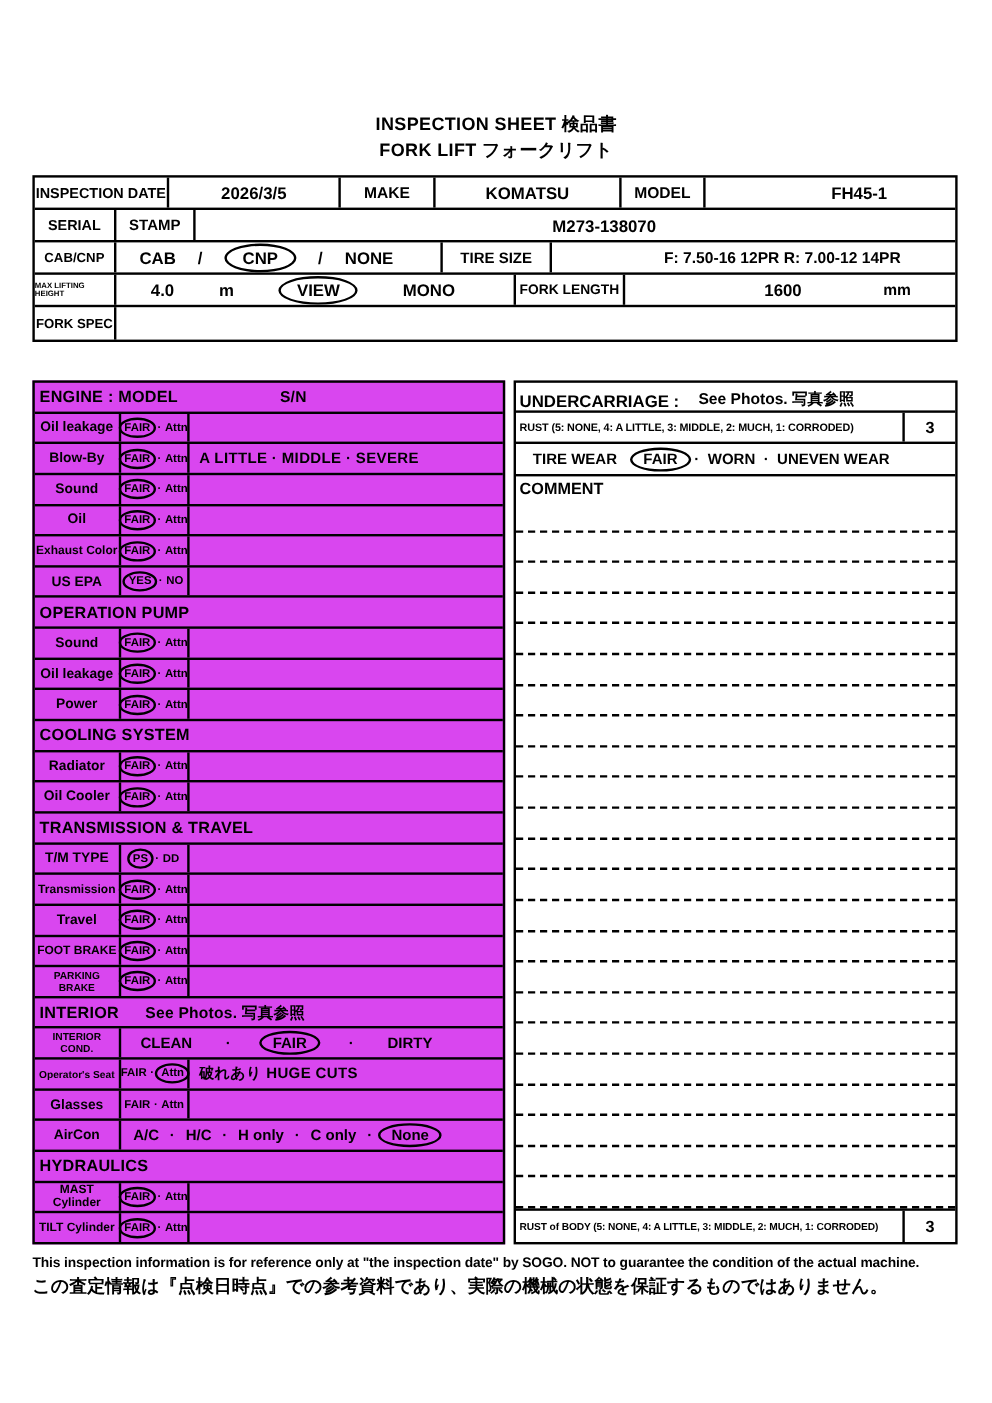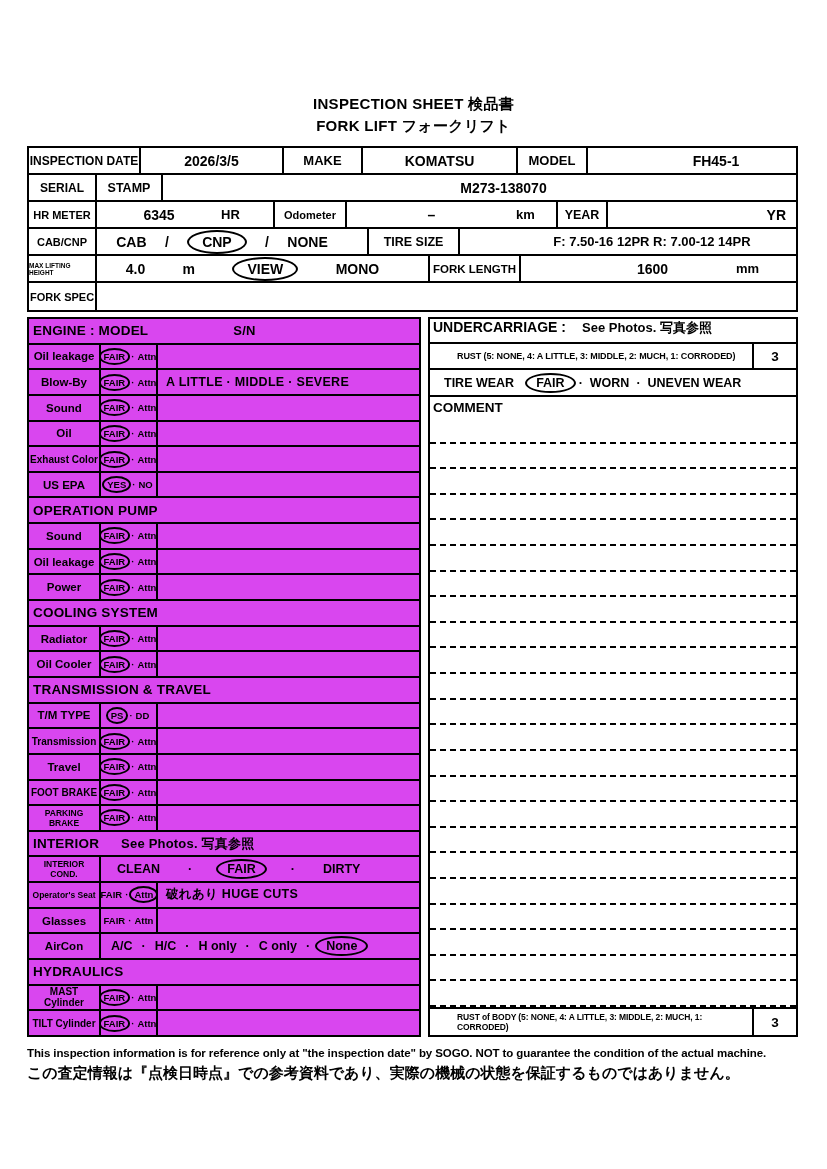--- a/index.html
+++ b/index.html
@@ -50,24 +50,24 @@
   .size-xs { font-size: 8.5px; }
   .cell-check { width: 57px; border-right: 2px solid #000; display: flex; align-items: center; justify-content: center;
                 font-size: 9.5px; gap: 3px; overflow: visible; }
   .cell-note { flex: 1; display: flex; align-items: center; padding-left: 8px; font-size: 12.5px; letter-spacing: 0.3px; overflow: hidden; }
   .cell-choice { flex: 1; display: flex; align-items: center; padding-left: 10px; font-size: 12.5px; gap: 9px; overflow: hidden; }
   .left-table .l-row:nth-child(22) .cell-choice { gap: 28px; padding-left: 16px; }
 
   
   .right-table { position: absolute; left: 428px; top: 317px; width: 370px; height: 720px;
                  border: 2px solid #000; display: flex; flex-direction: column; background: #fff; }
-  .r-header { display: flex; align-items: flex-start; height: 25px; border-bottom: 2px solid #000; padding-left: 3px; font-size: 14px; }
+  .r-header { display: flex; align-items: flex-end; height: 25px; border-bottom: 2px solid #000; padding-left: 3px; font-size: 14px; }
   .r-header-extra { margin-left: 16px; font-size: 13px; }
   .r-rust { display: flex; height: 26px; border-bottom: 2px solid #000; }
-  .r-rust-label { flex: 1; display: flex; align-items: center; padding-left: 3px; font-size: 9px; letter-spacing: -0.1px; overflow: hidden; margin-left: 24px; }
+  .r-rust-label { flex: 1; display: flex; align-items: center; padding-left: 3px; font-size: 9px; letter-spacing: -0.1px; overflow: hidden; }
   .r-rust-body .r-rust-label { font-size: 8.5px; }
   .r-rust-value { width: 44px; border-left: 2px solid #000; display: flex; align-items: center; justify-content: center; font-size: 13.5px; }
   .r-tire { display: flex; align-items: center; height: 27px; border-bottom: 2px solid #000; padding-left: 14px; font-size: 12.5px; gap: 7px; }
   .r-tire .lbl { margin-right: 8px; }
   .r-comment-label { height: 21px; display: flex; align-items: center; padding-left: 3px; font-size: 13.5px; }
   .comment-lines { flex: 1; display: flex; flex-direction: column; }
   .comment-line { flex: 1; border-bottom: 2px dashed #000; }
   .r-rust-body { display: flex; height: 28px; border-top: 2px solid #000; }
 
   
@@ -95,34 +95,20 @@
       <div class="h-cell h-val" style="width:155px">KOMATSU</div>
       <div class="h-cell h-lbl" style="width:70px;font-size:13px">MODEL</div>
       <div class="h-cell h-val flex1">FH45-1</div>
     </div>
     <div class="h-row">
       <div class="h-cell h-lbl" style="width:68px">SERIAL</div>
       <div class="h-cell h-lbl" style="width:66px;font-size:12.5px">STAMP</div>
       <div class="h-cell h-val flex1">M273-138070</div>
     </div>
     <div class="h-row">
-      <div class="h-cell h-lbl h-lbl-s" style="width:68px">HR METER</div>
-      <div class="h-cell" style="width:178px">
-        <span class="vu-val">6345</span>
-        <span class="vu-unit">HR</span>
-      </div>
-      <div class="h-cell h-lbl h-lbl-s" style="width:72px">Odometer</div>
-      <div class="h-cell" style="width:211px">
-        <span class="vu-val">–</span>
-        <span class="vu-unit" style="width:40px">km</span>
-      </div>
-      <div class="h-cell h-lbl" style="width:50px;font-size:12.5px">YEAR</div>
-      <div class="h-cell h-val flex1 right-al">YR</div>
-    </div>
-    <div class="h-row">
       <div class="h-cell h-lbl h-lbl-s" style="width:68px">CAB/CNP</div>
       <div class="h-cell spread" style="width:272px">
         <span>CAB</span>
         <span class="dot">/</span>
         <span class="circle-lg">CNP</span>
         <span class="dot">/</span>
         <span>NONE</span>
       </div>
       <div class="h-cell h-lbl" style="width:91px;font-size:12.5px">TIRE SIZE</div>
       <div class="h-cell flex1" style="font-size:13px">F: 7.50-16 12PR  R: 7.00-12 14PR</div>

